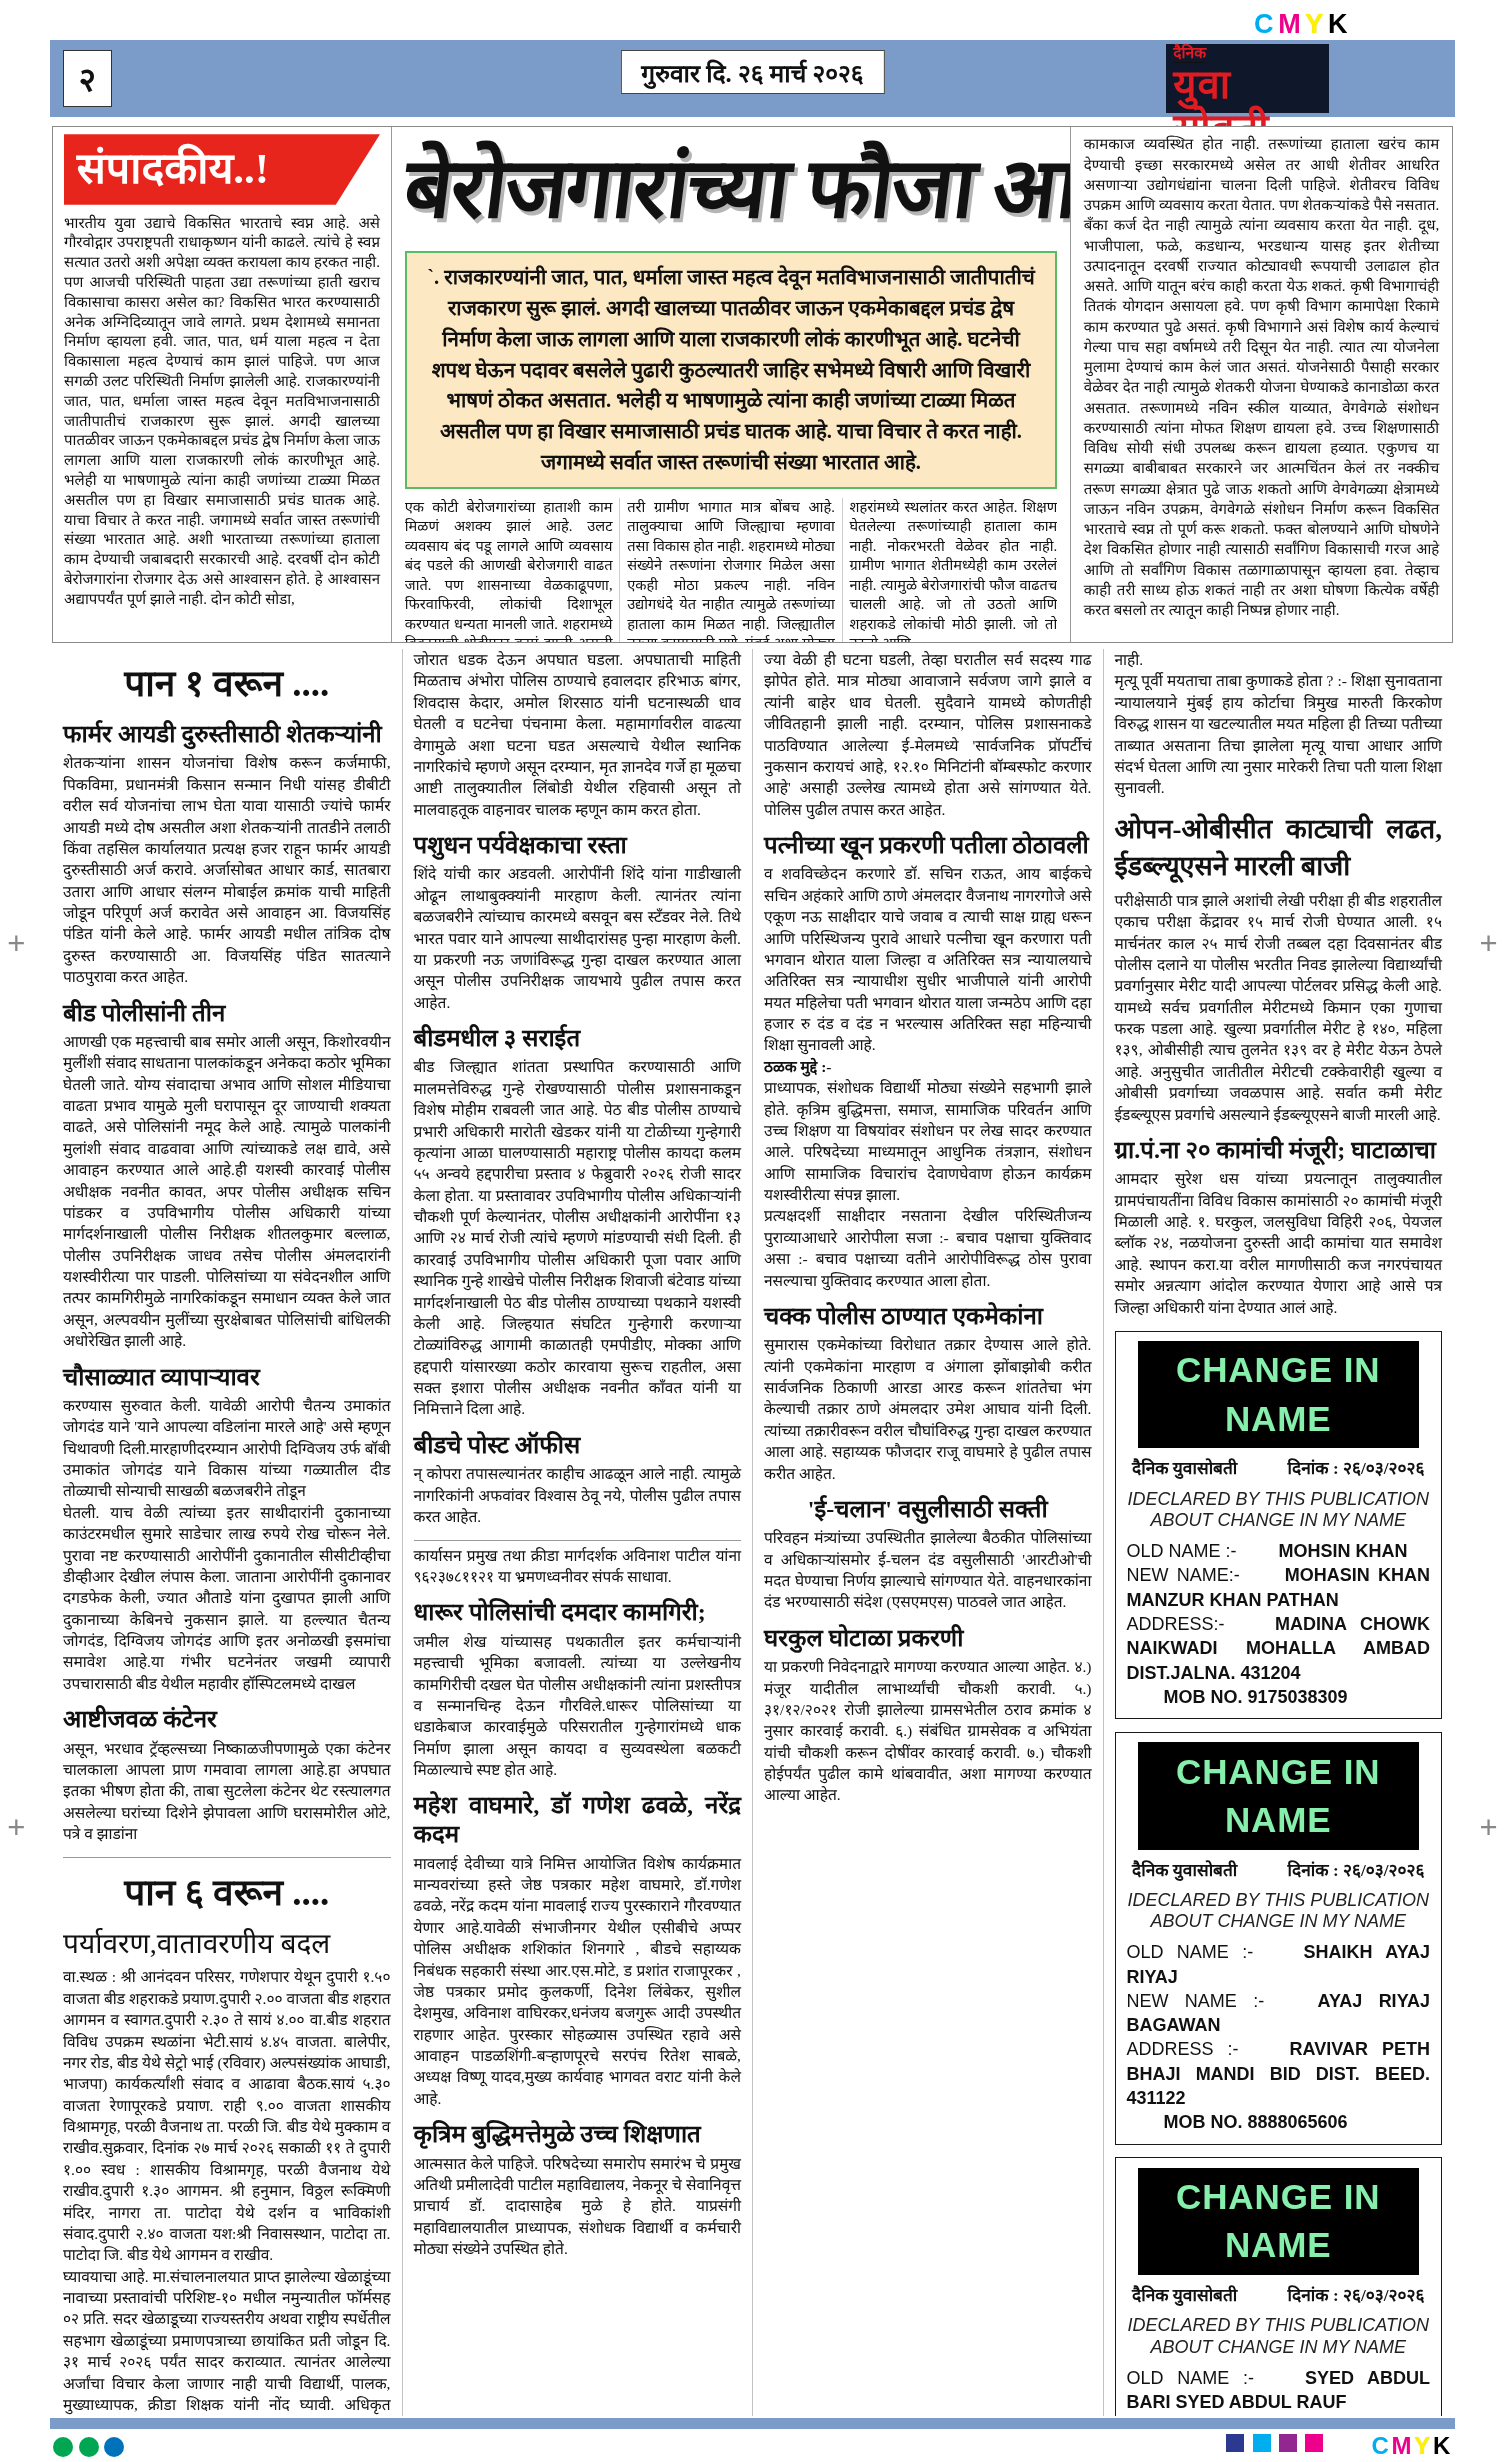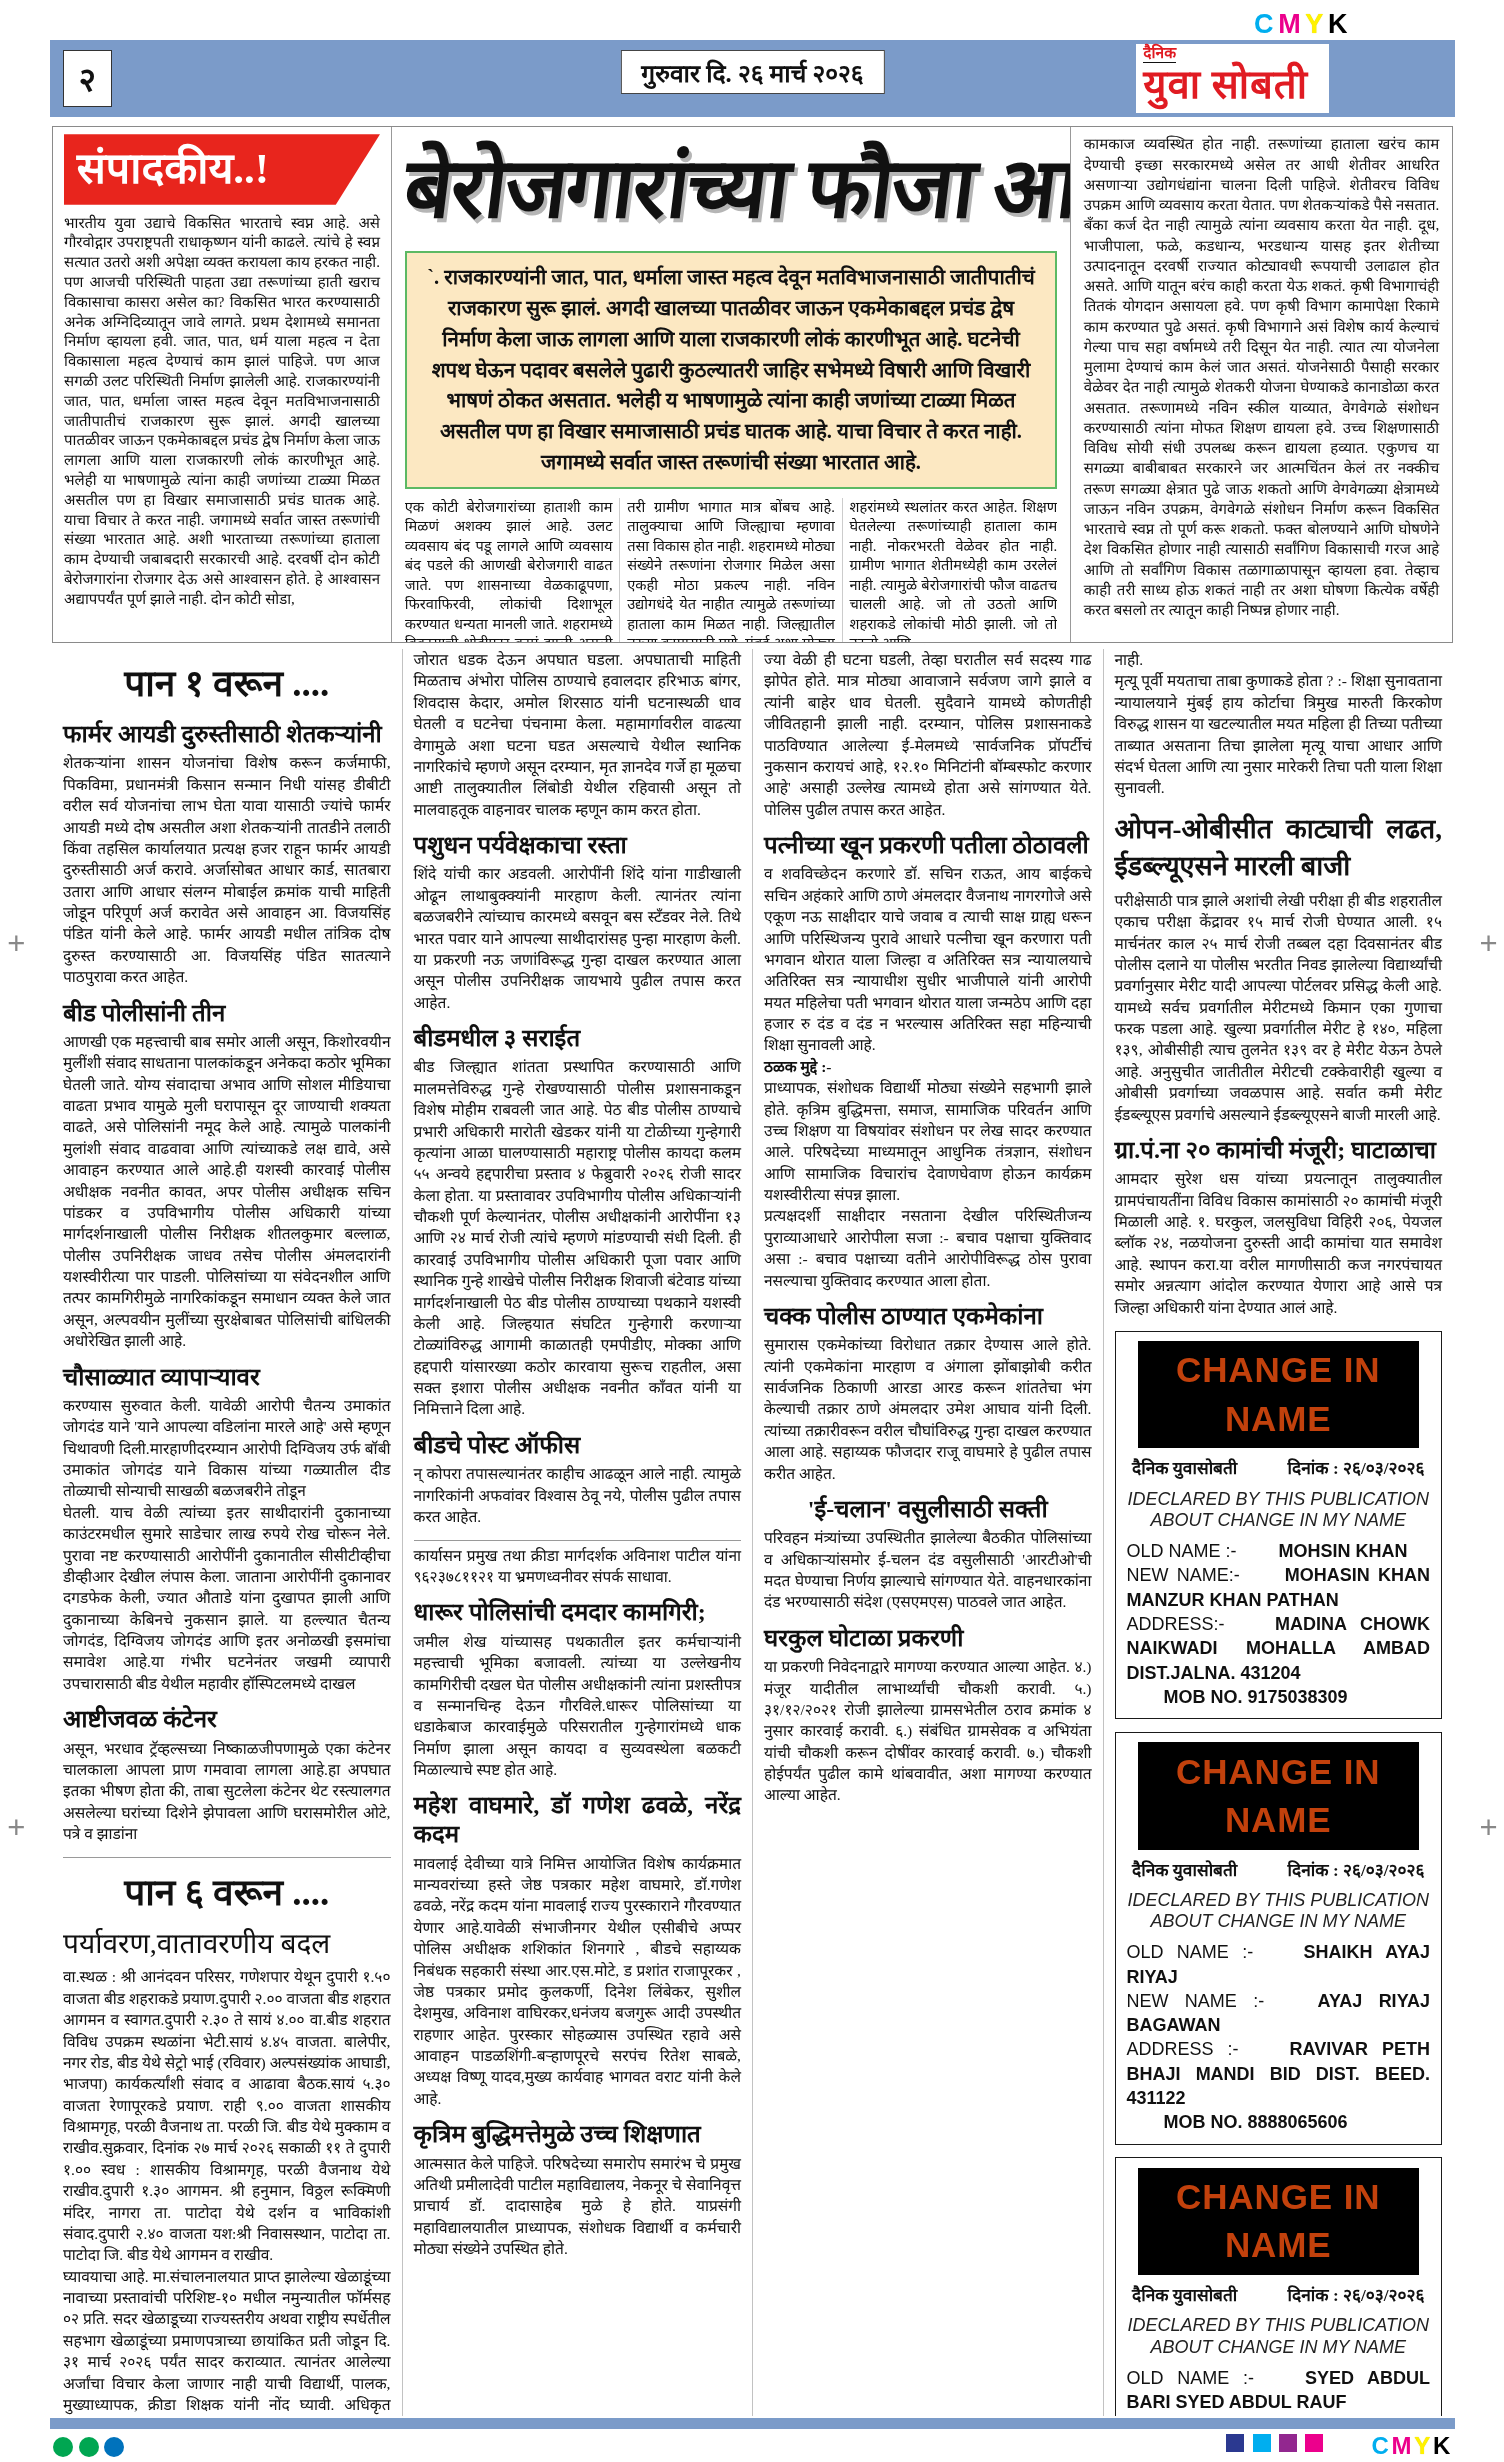--- a/index.html
+++ b/index.html
@@ -9,21 +9,21 @@
   
   .cmyk{font-family:"Liberation Sans","DejaVu Sans",sans-serif;font-weight:bold;font-size:27px;letter-spacing:4.6px;}
   .cmyk-top{position:absolute;top:9px;right:153px;}
   .c-c{color:#00aeef}.c-m{color:#ec008c}.c-y{color:#fff200;text-shadow:0 0 0.9px #d8c400}.c-k{color:#000}
   
   .band{position:absolute;left:50px;right:50px;top:40px;height:77px;background:#7b9bc9;}
   .pagenum{position:absolute;left:12.8px;top:10px;width:47px;height:55px;background:#fff;border:1.8px solid #333;
            display:flex;align-items:center;justify-content:center;font-size:33px;font-weight:bold;}
   .datebox{position:absolute;left:50%;transform:translateX(-50%);top:10px;background:#fff;border:0.9px solid #444;
            padding:4.6px 20px;font-size:24.6px;font-weight:bold;white-space:nowrap;}
-  .logobox{position:absolute;right:126px;top:3.6px;width:193px;height:69px;background:#ffffff;padding:1.8px 7.3px;box-sizing:border-box;}
+  .logobox{position:absolute;right:126px;top:3.6px;width:163px;height:69px;background:#0f172a;padding:1.8px 7.3px;box-sizing:border-box;}
   .logotag{color:#e01b22;font-weight:bold;font-size:15.5px;line-height:1;border-bottom:1.8px solid #111;display:inline-block;padding-bottom:0.9px;}
   .logomain{color:#e01b22;font-weight:bold;font-size:40px;line-height:1.1;letter-spacing:0.9px;}
   
   .edbox{position:absolute;left:52px;right:52px;top:126px;height:517px;border:1.8px solid #8a8a8a;display:flex;box-sizing:border-box;background:#fff;}
   .ed-left{width:339px;border-right:1.8px solid #999;padding:7.3px 11px;box-sizing:border-box;overflow:hidden;}
   .ed-banner{background:#e8251d;color:#fff;font-weight:bold;font-size:43px;line-height:1.0;padding:12.8px 9px 14.6px 12.8px;
              clip-path:polygon(0 0,100% 0,86% 100%,0 100%);margin-bottom:9px;}
   .ed-body{font-size:15px;line-height:1.32;}
   .ed-center{flex:1;padding:3.6px 12.8px;border-right:1.8px solid #999;box-sizing:border-box;overflow:hidden;}
   .headline{font-size:84px;font-weight:bold;white-space:nowrap;text-align:center;letter-spacing:-1.8px;
@@ -38,21 +38,21 @@
   .col + .col{border-left:0.9px solid #c2c2c2;}
   .fromh{font-size:37px;font-weight:bold;text-align:center;margin:9px 0 5.5px;}
   .arth{font-size:24px;font-weight:bold;line-height:1.2;margin:11px 0 3.6px;}
   .sech{font-size:28px;font-weight:normal;line-height:1.2;margin:9px 0 5.5px;}
   .bigh{font-size:27px;font-weight:bold;line-height:1.35;margin:12.8px 0 5.5px;}
   .rule{border-top:1.8px solid #9a9a9a;margin:12.8px 0 3.6px;}
   .boldlbl{font-weight:bold;}
   
   .cbox{border:1.8px solid #1a1a1a;margin-top:12.8px;padding:7.3px 11px 9px;box-sizing:border-box;background:#fff;
         font-family:"Liberation Sans","DejaVu Sans",sans-serif;}
-  .ctitle{background:#000;color:#c2410c;text-align:center;font-weight:bold;font-size:35px;padding:5.5px 0;margin:1.8px 11px 9px;letter-spacing:0.9px;}
+  .ctitle{background:#000;color:#86efac;text-align:center;font-weight:bold;font-size:35px;padding:5.5px 0;margin:1.8px 11px 9px;letter-spacing:0.9px;}
   .crow{display:flex;justify-content:space-between;font-weight:bold;font-size:17.3px;margin:1.8px 5.5px 7.3px;
         font-family:"Liberation Serif","DejaVu Serif",serif;}
   .cdecl{text-align:center;font-style:italic;font-size:18px;line-height:1.2;color:#222;margin-bottom:7.3px;}
   .cline{font-size:18px;line-height:1.35;}
   .cline b{font-weight:bold;padding-left:37px;}
   
   .botbar{position:absolute;left:50px;right:50px;bottom:33px;height:11px;background:#7b9bc9;}
   .dots{position:absolute;left:53px;bottom:5.5px;display:flex;gap:5.5px;}
   .dot{width:20px;height:20px;border-radius:50%;}
   .sq{width:18px;height:18px;display:inline-block;margin-left:4.6px;}

